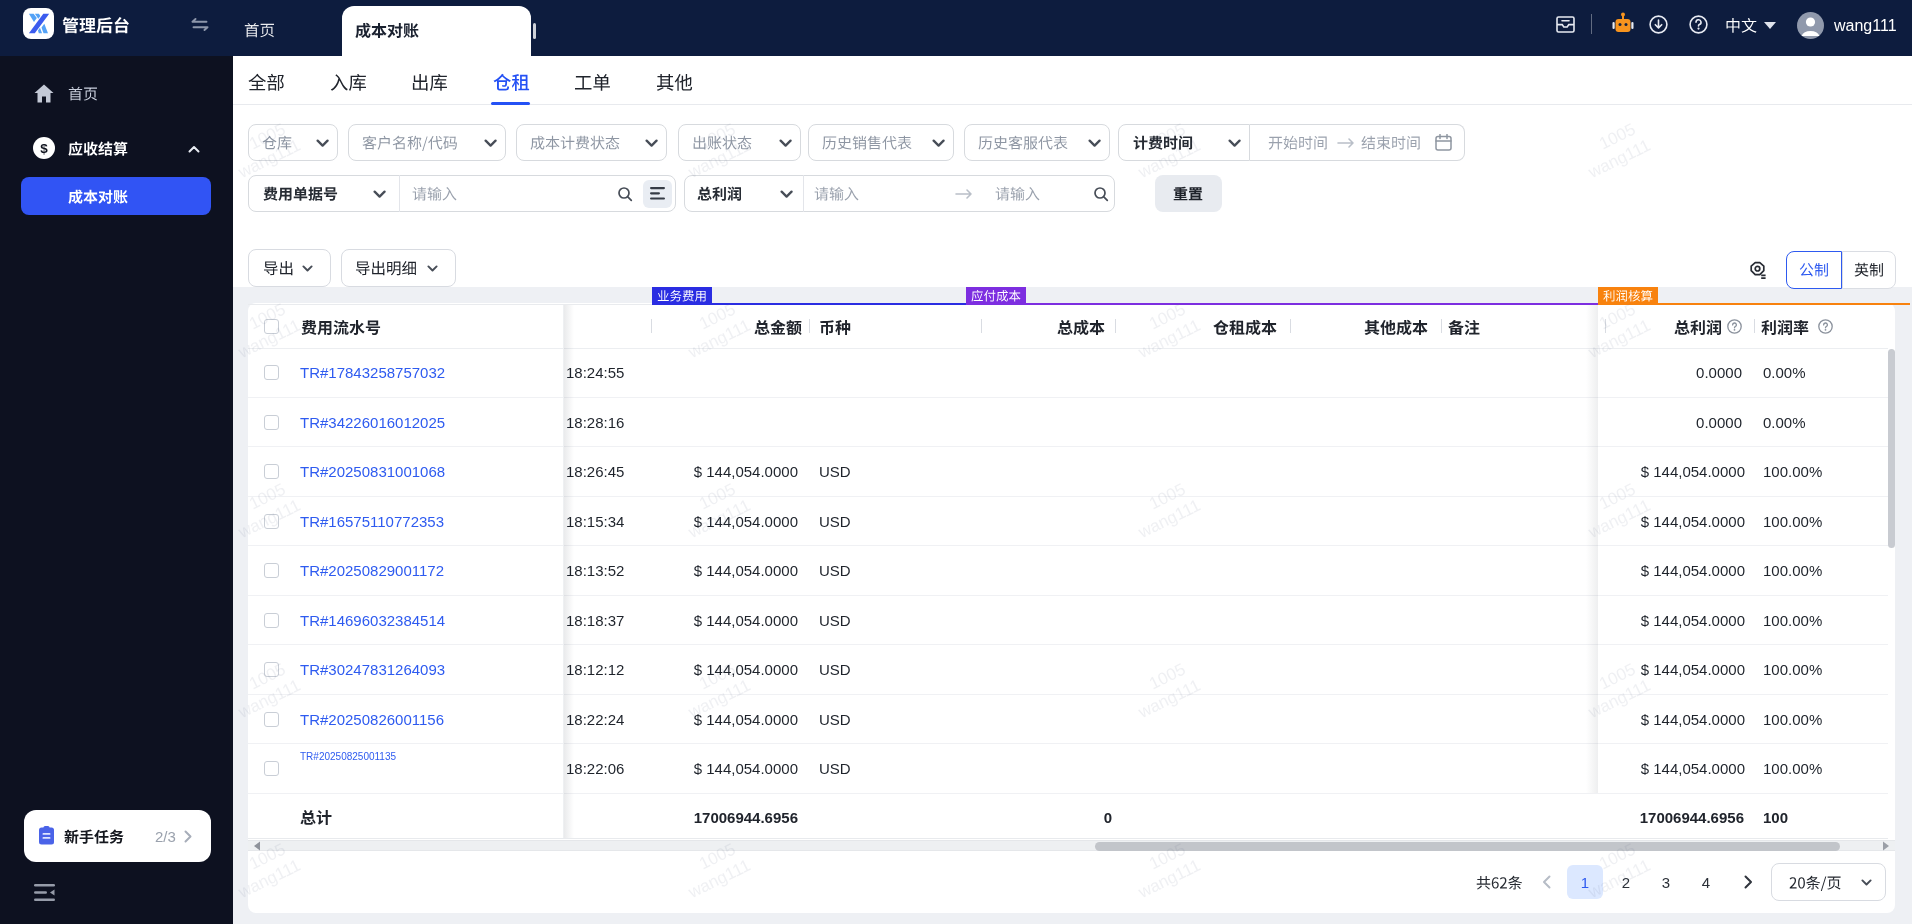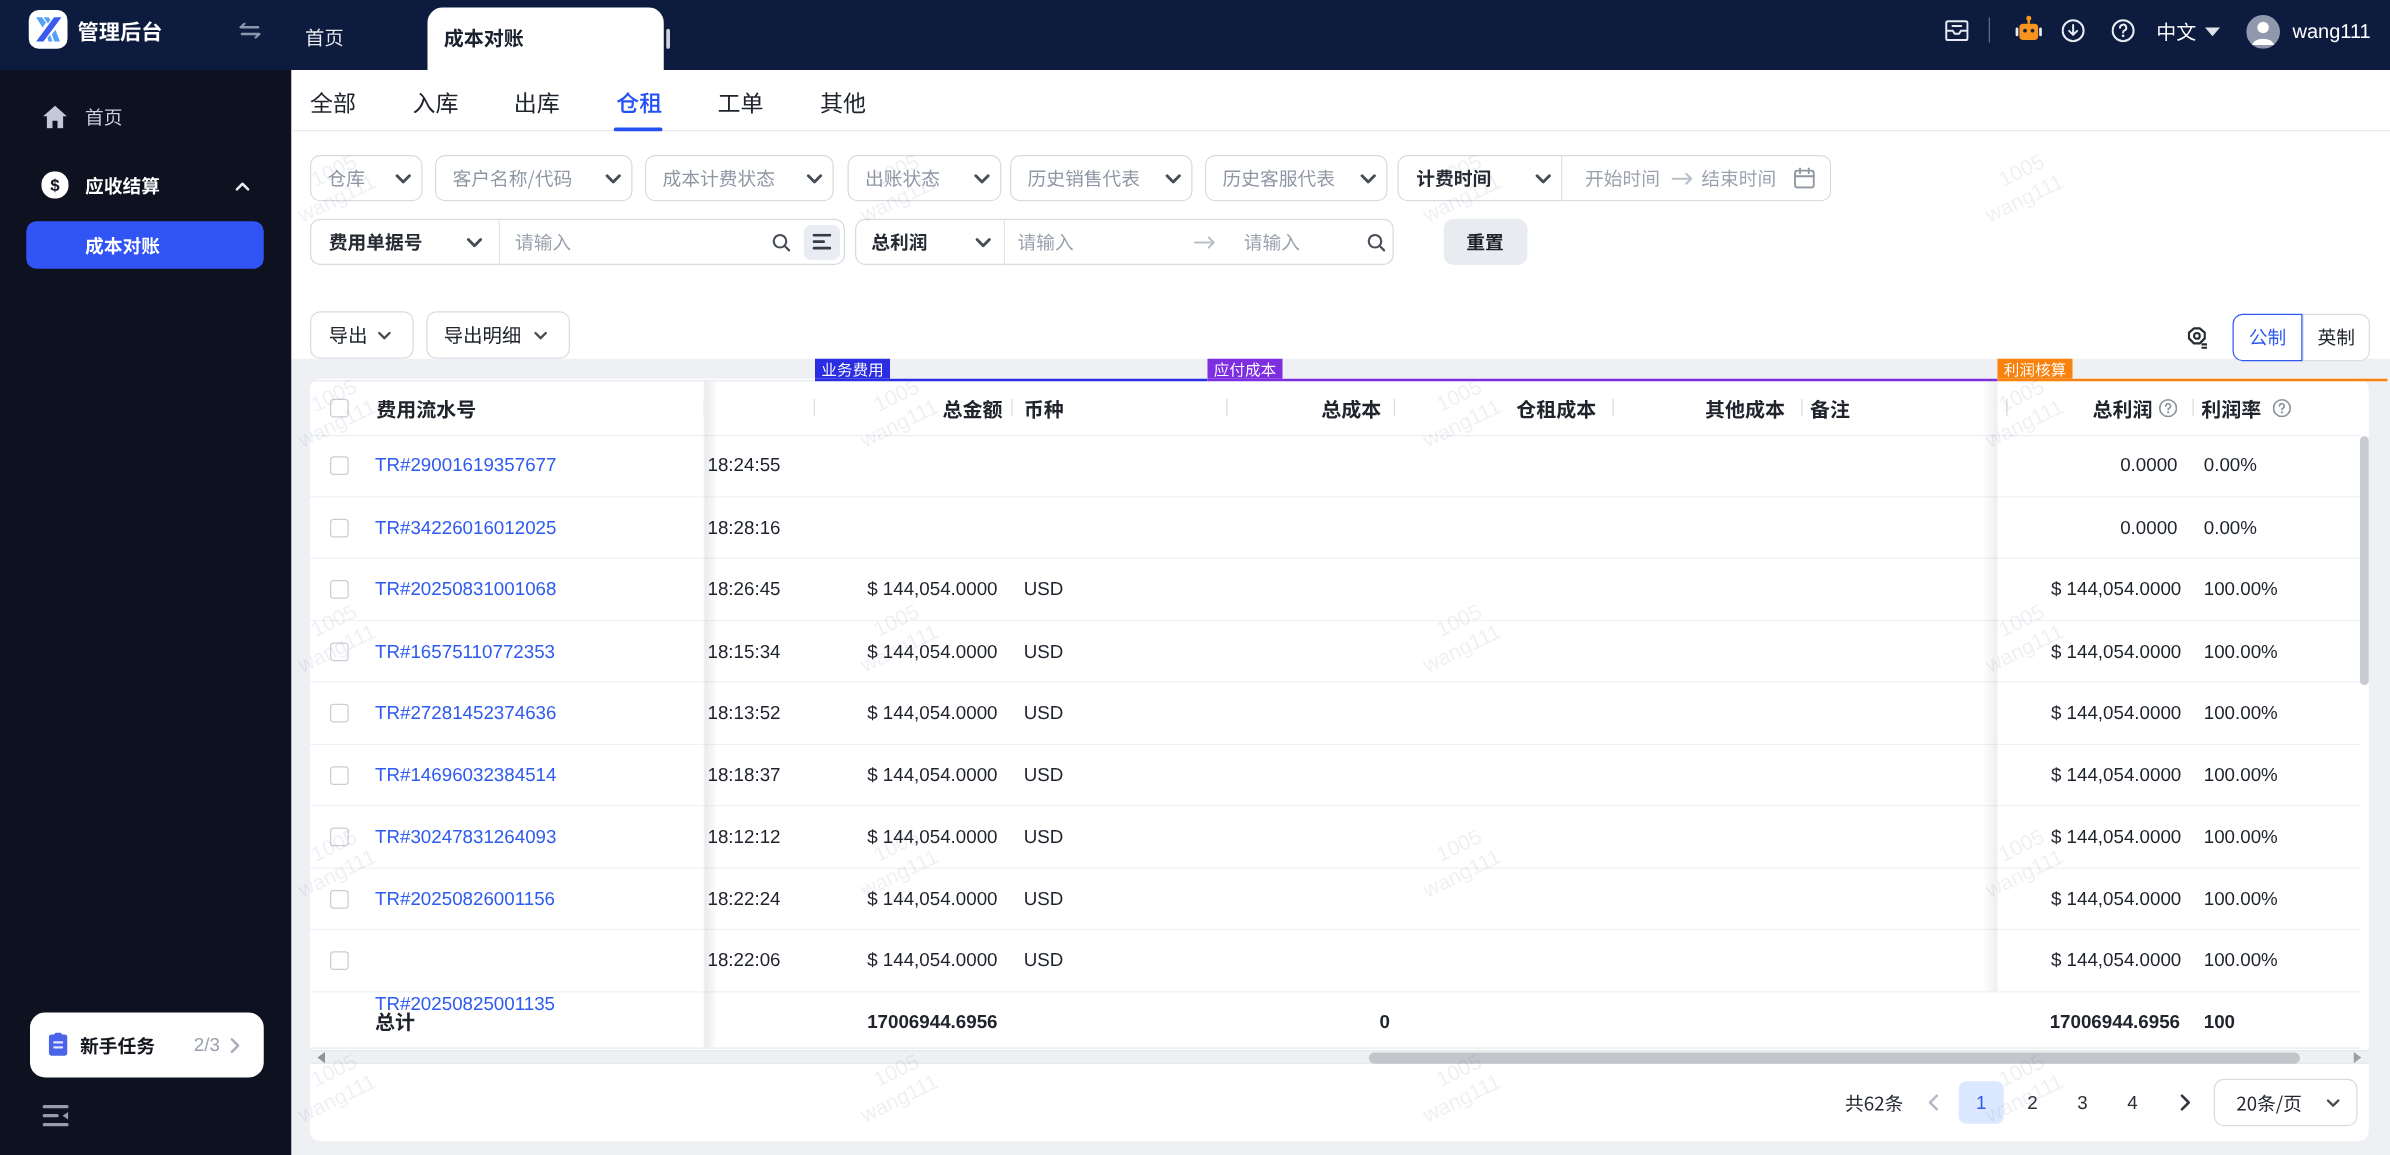--- a/index.html
+++ b/index.html
@@ -324,21 +324,21 @@
     <path d="M0.7 9.7H8.4V11.5H0.7ZM9.2 6.9H11V15.9H9.2ZM3.8 6.5H5.6V20H3.8ZM12.9 5.3H14.8V17.6Q14.8 18.5 14.6 18.9Q14.5 19.4 14 19.6Q13.5 19.8 12.7 19.9Q11.9 20 10.8 20Q10.7 19.7 10.6 19.4Q10.5 19 10.4 18.6Q10.2 18.3 10.1 18Q10.9 18 11.6 18Q12.3 18 12.5 18Q12.7 18 12.8 17.9Q12.9 17.9 12.9 17.6ZM7 5 8.3 6.5Q7.3 6.9 6.1 7.2Q4.9 7.5 3.6 7.8Q2.3 8 1.1 8.2Q1 7.9 0.8 7.4Q0.7 7 0.5 6.7Q1.4 6.5 2.3 6.4Q3.2 6.2 4 6Q4.9 5.8 5.6 5.5Q6.4 5.3 7 5ZM3.7 10.6 5 11.1Q4.7 12 4.3 13Q3.9 13.9 3.4 14.9Q3 15.8 2.4 16.6Q1.9 17.4 1.3 18Q1.2 17.7 1 17.4Q0.9 17 0.7 16.7Q0.5 16.4 0.3 16.1Q0.9 15.6 1.4 14.9Q1.9 14.3 2.3 13.5Q2.8 12.8 3.1 12Q3.5 11.3 3.7 10.6ZM5.4 12.2Q5.6 12.3 6 12.7Q6.5 13 6.9 13.4Q7.4 13.8 7.8 14.2Q8.3 14.5 8.4 14.7L7.3 16.3Q7.1 16 6.7 15.6Q6.3 15.1 5.9 14.7Q5.5 14.2 5.1 13.8Q4.7 13.4 4.4 13.2Z M23.1 12.3H28.2V13.9H23.1ZM22.9 8.9H28.5V10.5H22.9ZM22.7 16H28.7V17.6H22.7ZM16.9 6.5 18 5.1Q18.5 5.3 18.9 5.6Q19.4 5.8 19.9 6.1Q20.3 6.4 20.6 6.7L19.5 8.2Q19.2 7.9 18.8 7.6Q18.4 7.3 17.9 7Q17.4 6.8 16.9 6.5ZM16.4 10.8 17.5 9.4Q17.9 9.5 18.4 9.8Q18.9 10 19.3 10.3Q19.8 10.5 20.1 10.8L18.9 12.3Q18.7 12.1 18.3 11.8Q17.8 11.5 17.3 11.2Q16.9 11 16.4 10.8ZM16.6 18.8Q16.9 18.2 17.3 17.3Q17.7 16.5 18 15.5Q18.4 14.6 18.7 13.7L20.3 14.6Q20 15.5 19.7 16.4Q19.4 17.3 19 18.1Q18.7 19 18.4 19.8ZM24.9 9.8H26.6V16.7H24.9ZM29.3 5.6H31V17.8Q31 18.5 30.8 19Q30.6 19.4 30.2 19.6Q29.7 19.8 29 19.9Q28.3 20 27.2 20Q27.2 19.7 27.1 19.4Q27 19 26.9 18.7Q26.8 18.4 26.6 18.1Q27.1 18.1 27.6 18.2Q28 18.2 28.4 18.2Q28.7 18.2 28.9 18.2Q29.1 18.2 29.2 18.1Q29.3 18 29.3 17.7ZM20.4 8.3H22.1V19.9H20.4ZM24.4 5.6H30.2V7.4H24.4ZM20.8 5.8 22.1 4.9Q22.5 5.2 22.8 5.6Q23.2 6.1 23.5 6.5Q23.8 6.9 24 7.3L22.6 8.3Q22.5 7.9 22.2 7.5Q21.9 7.1 21.5 6.6Q21.2 6.1 20.8 5.8Z M39 14.2H41V20H39ZM32.7 15.3H47.3V17H32.7ZM33.1 6.2H47.1V8H33.1ZM45.1 8.3 46.7 9.2Q46.1 9.7 45.5 10.3Q44.9 10.8 44.4 11.2L43 10.3Q43.3 10 43.7 9.7Q44.1 9.3 44.5 9Q44.8 8.6 45.1 8.3ZM40.8 11.6 42.2 11.1Q42.5 11.5 42.9 12Q43.2 12.5 43.5 13Q43.7 13.5 43.9 13.9L42.4 14.5Q42.3 14.1 42 13.6Q41.8 13.1 41.4 12.5Q41.1 12 40.8 11.6ZM32.6 12.9Q33.4 12.6 34.5 12.2Q35.5 11.7 36.6 11.3L37 12.7Q36.1 13.1 35.2 13.6Q34.3 14 33.6 14.4ZM33.1 9.4 34.4 8.3Q34.8 8.6 35.2 8.9Q35.7 9.2 36.1 9.5Q36.6 9.8 36.8 10L35.5 11.2Q35.2 10.9 34.8 10.6Q34.4 10.3 34 9.9Q33.5 9.6 33.1 9.4ZM42.7 12.3 44 11.3Q44.5 11.5 45.1 11.9Q45.7 12.3 46.3 12.6Q46.8 13 47.2 13.3L45.8 14.5Q45.5 14.2 45 13.8Q44.4 13.4 43.8 13Q43.2 12.6 42.7 12.3ZM37.5 11.2Q37.5 11 37.4 10.7Q37.3 10.4 37.2 10.1Q37.1 9.9 37 9.7Q37.2 9.6 37.4 9.5Q37.6 9.3 37.7 9.1Q37.9 9 38.1 8.6Q38.4 8.2 38.7 7.8Q39.1 7.3 39.3 6.7L40.9 7.4Q40.4 8.2 39.7 9Q39.1 9.8 38.4 10.3V10.4Q38.4 10.4 38.3 10.4Q38.2 10.5 38 10.6Q37.8 10.8 37.7 10.9Q37.5 11 37.5 11.2ZM37.5 11.2 37.5 9.9 38.3 9.4 41.3 9.3Q41.2 9.7 41.1 10.1Q41 10.5 41 10.8Q40 10.8 39.4 10.9Q38.8 10.9 38.4 11Q38 11 37.8 11.1Q37.6 11.1 37.5 11.2ZM37.2 14.4Q37.2 14.2 37.1 13.9Q37 13.6 36.9 13.3Q36.8 13 36.7 12.8Q37 12.8 37.3 12.6Q37.7 12.4 38.1 12Q38.3 11.8 38.7 11.5Q39.2 11.1 39.7 10.5Q40.3 10 40.8 9.4Q41.4 8.7 41.8 8.1L43.3 8.9Q42.2 10.3 40.8 11.5Q39.5 12.7 38.2 13.6V13.6Q38.2 13.6 38 13.7Q37.9 13.8 37.7 13.9Q37.5 14 37.4 14.1Q37.2 14.3 37.2 14.4ZM37.2 14.4 37.2 13.1 38 12.6 42.8 12.3Q42.7 12.6 42.7 13Q42.6 13.4 42.6 13.7Q41 13.8 40 13.9Q39 14 38.5 14.1Q37.9 14.2 37.6 14.2Q37.4 14.3 37.2 14.4ZM38.5 5.3 40.5 4.9Q40.8 5.3 41.1 5.7Q41.4 6.2 41.5 6.6L39.5 7.1Q39.4 6.8 39.1 6.3Q38.8 5.7 38.5 5.3Z" fill="#20242c"></path>
   </svg>
 <svg style="position:absolute;left:1817.5px;top:318.5px" width="15" height="15" viewBox="0 0 15 15">
     <circle cx="7.5" cy="7.5" r="6.7" fill="none" stroke="#8a919c" stroke-width="1.3"></circle>
     <path d="M5.6 5.9 a1.9 1.9 0 1 1 2.6 1.75 c-.55.22-.7.55-.7 1.15" fill="none" stroke="#8a919c" stroke-width="1.3" stroke-linecap="round"></path>
     <circle cx="7.5" cy="10.8" r="0.9" fill="#8a919c"></circle>
   </svg>
 <div class="abs" style="left:248px;top:347.5px;width:1640px;height:1px;background:#eceef1"></div>
 <div class="abs" style="left:248px;top:396.5px;width:1640px;height:1px;background:#f0f1f4"></div>
 <div style="position:absolute;left:264px;top:365.2px;width:15px;height:15px;border:1.5px solid #c9ced6;border-radius:3px;background:#fff"></div>
-<span style="position:absolute;font-size:15px;font-weight:400;color:#2e5bf0;line-height:17px;top:364.2px;white-space:pre;letter-spacing:0;left:300px;">TR#29001619357677</span>
+<span style="position:absolute;font-size:15px;font-weight:400;color:#2e5bf0;line-height:17px;top:364.2px;white-space:pre;letter-spacing:0;left:300px;">TR#17843258757032</span>
 <span style="position:absolute;font-size:15px;font-weight:400;color:#1e232b;line-height:17px;top:364.2px;white-space:pre;letter-spacing:0;left:566px;">18:24:55</span>
 <span style="position:absolute;font-size:15px;font-weight:400;color:#1e232b;line-height:17px;top:364.2px;white-space:pre;letter-spacing:0;right:170px;">0.0000</span>
 <span style="position:absolute;font-size:15px;font-weight:400;color:#1e232b;line-height:17px;top:364.2px;white-space:pre;letter-spacing:0;left:1763px;">0.00%</span>
 <div class="abs" style="left:248px;top:446.0px;width:1640px;height:1px;background:#f0f1f4"></div>
 <div style="position:absolute;left:264px;top:414.8px;width:15px;height:15px;border:1.5px solid #c9ced6;border-radius:3px;background:#fff"></div>
 <span style="position:absolute;font-size:15px;font-weight:400;color:#2e5bf0;line-height:17px;top:413.8px;white-space:pre;letter-spacing:0;left:300px;">TR#34226016012025</span>
 <span style="position:absolute;font-size:15px;font-weight:400;color:#1e232b;line-height:17px;top:413.8px;white-space:pre;letter-spacing:0;left:566px;">18:28:16</span>
 <span style="position:absolute;font-size:15px;font-weight:400;color:#1e232b;line-height:17px;top:413.8px;white-space:pre;letter-spacing:0;right:170px;">0.0000</span>
 <span style="position:absolute;font-size:15px;font-weight:400;color:#1e232b;line-height:17px;top:413.8px;white-space:pre;letter-spacing:0;left:1763px;">0.00%</span>
 <div class="abs" style="left:248px;top:495.5px;width:1640px;height:1px;background:#f0f1f4"></div>
@@ -352,21 +352,21 @@
 <div class="abs" style="left:248px;top:545.0px;width:1640px;height:1px;background:#f0f1f4"></div>
 <div style="position:absolute;left:264px;top:513.8px;width:15px;height:15px;border:1.5px solid #c9ced6;border-radius:3px;background:#fff"></div>
 <span style="position:absolute;font-size:15px;font-weight:400;color:#2e5bf0;line-height:17px;top:512.8px;white-space:pre;letter-spacing:0;left:300px;">TR#16575110772353</span>
 <span style="position:absolute;font-size:15px;font-weight:400;color:#1e232b;line-height:17px;top:512.8px;white-space:pre;letter-spacing:0;left:566px;">18:15:34</span>
 <span style="position:absolute;font-size:15px;font-weight:400;color:#1e232b;line-height:17px;top:512.8px;white-space:pre;letter-spacing:0;right:1114px;">$ 144,054.0000</span>
 <span style="position:absolute;font-size:15px;font-weight:400;color:#1e232b;line-height:17px;top:512.8px;white-space:pre;letter-spacing:0;left:819px;">USD</span>
 <span style="position:absolute;font-size:15px;font-weight:400;color:#1e232b;line-height:17px;top:512.8px;white-space:pre;letter-spacing:0;right:167px;">$ 144,054.0000</span>
 <span style="position:absolute;font-size:15px;font-weight:400;color:#1e232b;line-height:17px;top:512.8px;white-space:pre;letter-spacing:0;left:1763px;">100.00%</span>
 <div class="abs" style="left:248px;top:594.5px;width:1640px;height:1px;background:#f0f1f4"></div>
 <div style="position:absolute;left:264px;top:563.2px;width:15px;height:15px;border:1.5px solid #c9ced6;border-radius:3px;background:#fff"></div>
-<span style="position:absolute;font-size:15px;font-weight:400;color:#2e5bf0;line-height:17px;top:562.2px;white-space:pre;letter-spacing:0;left:300px;">TR#27281452374636</span>
+<span style="position:absolute;font-size:15px;font-weight:400;color:#2e5bf0;line-height:17px;top:562.2px;white-space:pre;letter-spacing:0;left:300px;">TR#20250829001172</span>
 <span style="position:absolute;font-size:15px;font-weight:400;color:#1e232b;line-height:17px;top:562.2px;white-space:pre;letter-spacing:0;left:566px;">18:13:52</span>
 <span style="position:absolute;font-size:15px;font-weight:400;color:#1e232b;line-height:17px;top:562.2px;white-space:pre;letter-spacing:0;right:1114px;">$ 144,054.0000</span>
 <span style="position:absolute;font-size:15px;font-weight:400;color:#1e232b;line-height:17px;top:562.2px;white-space:pre;letter-spacing:0;left:819px;">USD</span>
 <span style="position:absolute;font-size:15px;font-weight:400;color:#1e232b;line-height:17px;top:562.2px;white-space:pre;letter-spacing:0;right:167px;">$ 144,054.0000</span>
 <span style="position:absolute;font-size:15px;font-weight:400;color:#1e232b;line-height:17px;top:562.2px;white-space:pre;letter-spacing:0;left:1763px;">100.00%</span>
 <div class="abs" style="left:248px;top:644.0px;width:1640px;height:1px;background:#f0f1f4"></div>
 <div style="position:absolute;left:264px;top:612.8px;width:15px;height:15px;border:1.5px solid #c9ced6;border-radius:3px;background:#fff"></div>
 <span style="position:absolute;font-size:15px;font-weight:400;color:#2e5bf0;line-height:17px;top:611.8px;white-space:pre;letter-spacing:0;left:300px;">TR#14696032384514</span>
 <span style="position:absolute;font-size:15px;font-weight:400;color:#1e232b;line-height:17px;top:611.8px;white-space:pre;letter-spacing:0;left:566px;">18:18:37</span>
 <span style="position:absolute;font-size:15px;font-weight:400;color:#1e232b;line-height:17px;top:611.8px;white-space:pre;letter-spacing:0;right:1114px;">$ 144,054.0000</span>
@@ -384,21 +384,21 @@
 <div class="abs" style="left:248px;top:743.0px;width:1640px;height:1px;background:#f0f1f4"></div>
 <div style="position:absolute;left:264px;top:711.8px;width:15px;height:15px;border:1.5px solid #c9ced6;border-radius:3px;background:#fff"></div>
 <span style="position:absolute;font-size:15px;font-weight:400;color:#2e5bf0;line-height:17px;top:710.8px;white-space:pre;letter-spacing:0;left:300px;">TR#20250826001156</span>
 <span style="position:absolute;font-size:15px;font-weight:400;color:#1e232b;line-height:17px;top:710.8px;white-space:pre;letter-spacing:0;left:566px;">18:22:24</span>
 <span style="position:absolute;font-size:15px;font-weight:400;color:#1e232b;line-height:17px;top:710.8px;white-space:pre;letter-spacing:0;right:1114px;">$ 144,054.0000</span>
 <span style="position:absolute;font-size:15px;font-weight:400;color:#1e232b;line-height:17px;top:710.8px;white-space:pre;letter-spacing:0;left:819px;">USD</span>
 <span style="position:absolute;font-size:15px;font-weight:400;color:#1e232b;line-height:17px;top:710.8px;white-space:pre;letter-spacing:0;right:167px;">$ 144,054.0000</span>
 <span style="position:absolute;font-size:15px;font-weight:400;color:#1e232b;line-height:17px;top:710.8px;white-space:pre;letter-spacing:0;left:1763px;">100.00%</span>
 <div class="abs" style="left:248px;top:792.5px;width:1640px;height:1px;background:#f0f1f4"></div>
 <div style="position:absolute;left:264px;top:761.2px;width:15px;height:15px;border:1.5px solid #c9ced6;border-radius:3px;background:#fff"></div>
-<span style="position:absolute;font-size:15px;font-weight:400;color:#2e5bf0;line-height:17px;top:795px;white-space:pre;letter-spacing:0;left:300px;">TR#20250825001135</span>
+<span style="position:absolute;font-size:10px;font-weight:400;color:#2e5bf0;line-height:17px;top:748px;white-space:pre;letter-spacing:0;left:300px;">TR#20250825001135</span>
 <span style="position:absolute;font-size:15px;font-weight:400;color:#1e232b;line-height:17px;top:760.2px;white-space:pre;letter-spacing:0;left:566px;">18:22:06</span>
 <span style="position:absolute;font-size:15px;font-weight:400;color:#1e232b;line-height:17px;top:760.2px;white-space:pre;letter-spacing:0;right:1114px;">$ 144,054.0000</span>
 <span style="position:absolute;font-size:15px;font-weight:400;color:#1e232b;line-height:17px;top:760.2px;white-space:pre;letter-spacing:0;left:819px;">USD</span>
 <span style="position:absolute;font-size:15px;font-weight:400;color:#1e232b;line-height:17px;top:760.2px;white-space:pre;letter-spacing:0;right:167px;">$ 144,054.0000</span>
 <span style="position:absolute;font-size:15px;font-weight:400;color:#1e232b;line-height:17px;top:760.2px;white-space:pre;letter-spacing:0;left:1763px;">100.00%</span>
 <svg style="position:absolute;left:300.0px;top:805.0px" width="32.0" height="23.2" viewBox="0 0 32.0 23.2">
     <path d="M11.9 15.1 13.4 14.3Q13.9 14.8 14.3 15.5Q14.8 16.1 15.1 16.7Q15.5 17.4 15.6 17.9L14 18.8Q13.9 18.3 13.6 17.7Q13.2 17 12.8 16.4Q12.4 15.7 11.9 15.1ZM6.7 14.6 8.1 13.5Q8.6 13.8 9.1 14.2Q9.6 14.6 10 15Q10.5 15.4 10.8 15.8L9.4 17Q9.1 16.7 8.6 16.2Q8.2 15.8 7.7 15.3Q7.2 14.9 6.7 14.6ZM4.3 14.6H6.3V17.5Q6.3 17.9 6.5 18Q6.7 18.1 7.4 18.1Q7.6 18.1 7.8 18.1Q8.1 18.1 8.4 18.1Q8.8 18.1 9.1 18.1Q9.4 18.1 9.7 18.1Q10 18.1 10.2 18.1Q10.6 18.1 10.8 18Q10.9 17.9 11 17.6Q11.1 17.3 11.2 16.7Q11.4 16.8 11.7 16.9Q12 17.1 12.4 17.2Q12.7 17.3 13 17.3Q12.9 18.3 12.6 18.9Q12.3 19.4 11.8 19.6Q11.3 19.8 10.4 19.8Q10.2 19.8 9.9 19.8Q9.6 19.8 9.2 19.8Q8.8 19.8 8.4 19.8Q8 19.8 7.7 19.8Q7.4 19.8 7.2 19.8Q6.1 19.8 5.4 19.6Q4.8 19.4 4.5 18.9Q4.3 18.4 4.3 17.5ZM1.8 14.8 3.6 15.1Q3.5 16.2 3.2 17.3Q2.8 18.4 2.3 19.2L0.5 18.4Q0.8 17.9 1.1 17.3Q1.3 16.8 1.5 16.1Q1.7 15.4 1.8 14.8ZM3.8 5.8 5.4 5Q5.9 5.6 6.4 6.3Q6.9 7 7 7.6L5.3 8.5Q5.2 8.1 4.9 7.6Q4.7 7.2 4.4 6.7Q4.1 6.2 3.8 5.8ZM10.6 4.9 12.6 5.8Q12 6.7 11.4 7.7Q10.8 8.6 10.3 9.3L8.8 8.6Q9.1 8.1 9.4 7.5Q9.8 6.8 10.1 6.2Q10.4 5.5 10.6 4.9ZM4.8 9.9V11.9H11.3V9.9ZM2.7 8.1H13.4V13.7H2.7Z M17.8 6.4 19.1 5.1Q19.5 5.5 20 5.9Q20.6 6.3 21 6.7Q21.5 7.1 21.8 7.5L20.5 8.9Q20.2 8.5 19.8 8.1Q19.3 7.7 18.8 7.2Q18.3 6.7 17.8 6.4ZM19 19.9 18.6 18.1 19 17.4 22.5 15Q22.6 15.2 22.7 15.6Q22.8 15.9 22.9 16.2Q23 16.5 23.1 16.7Q21.9 17.6 21.2 18.2Q20.4 18.7 20 19Q19.6 19.4 19.3 19.6Q19.1 19.8 19 19.9ZM16.6 9.9H20.2V11.8H16.6ZM21.9 10H31.5V12H21.9ZM25.7 5H27.8V20H25.7ZM19 19.9Q18.9 19.7 18.8 19.3Q18.6 19 18.4 18.7Q18.2 18.3 18.1 18.1Q18.4 17.9 18.6 17.6Q18.9 17.2 18.9 16.6V9.9H20.9V18.1Q20.9 18.1 20.7 18.2Q20.5 18.3 20.2 18.5Q20 18.7 19.7 19Q19.4 19.2 19.2 19.5Q19 19.7 19 19.9Z" fill="#20242c"></path>
   </svg>
 <span style="position:absolute;font-size:15px;font-weight:700;color:#20242c;line-height:17px;top:808.5px;white-space:pre;letter-spacing:0;right:1114px;">17006944.6956</span>
 <span style="position:absolute;font-size:15px;font-weight:700;color:#20242c;line-height:17px;top:808.5px;white-space:pre;letter-spacing:0;right:800px;">0</span>

